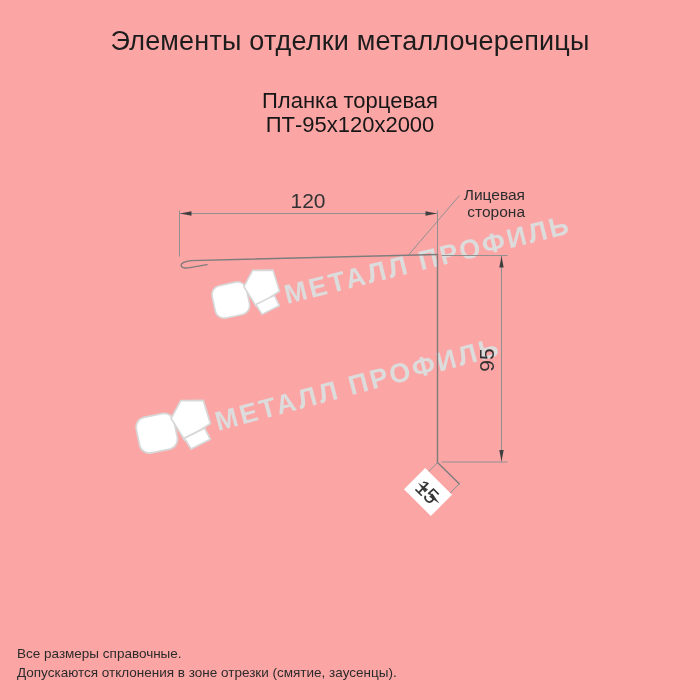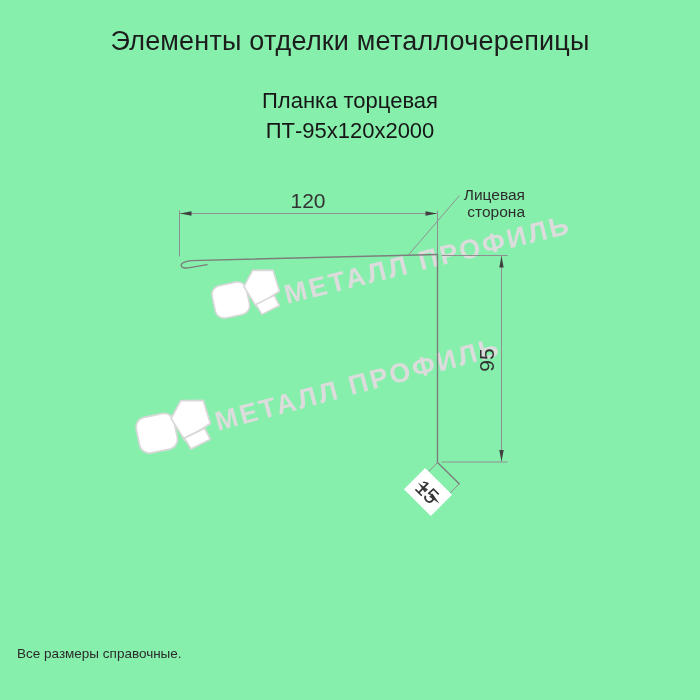--- a/index.html
+++ b/index.html
@@ -1,29 +1,29 @@
 <!DOCTYPE html>
 <html><head>
 <meta charset="utf-8">
 <style>
   html,body{margin:0;padding:0;background:#fff;}
   .page{
-    position:relative;width:700px;height:700px;background:#86efac;overflow:hidden;
+    position:relative;width:700px;height:700px;background:#fca5a5;overflow:hidden;
     font-family:"Liberation Sans", sans-serif;
   }
   .page-title{
     position:absolute;top:26px;left:0;width:700px;text-align:center;
     font-size:27px;color:#1c1c1c;letter-spacing:0.2px;
   }
   .product-name{
     position:absolute;top:88px;left:0;width:700px;text-align:center;
     font-size:22px;color:#161616;
   }
   .product-code{
-    position:absolute;top:118px;left:0;width:700px;text-align:center;
+    position:absolute;top:112px;left:0;width:700px;text-align:center;
     font-size:22px;color:#161616;
   }
   .drawing{position:absolute;left:0;top:0;}
   .footer-note{
     position:absolute;left:17px;font-size:13.5px;color:#2b2b2b;
   }
   .footer-note.n1{top:646px;text-align:right;}
   .footer-note.n2{top:665px;}
   
   .wm-text{font-family:"Liberation Sans", sans-serif;font-weight:bold;font-size:27px;
@@ -103,14 +103,15 @@
     </g>
 
     <g>
       <path class="dim-line" d="M 459.5 195.5 L 408 255.5"></path>
       <text class="label-text" x="525" y="200" text-anchor="end">Лицевая</text>
       <text class="label-text" x="525" y="217" text-anchor="end">сторона</text>
     </g>
   </svg>
 
   <div class="footer-note n1">Все размеры справочные.</div>
+  <div class="footer-note n2">Допускаются отклонения в зоне отрезки (смятие, заусенцы).</div>
 
 </div>
 
 </body></html>

